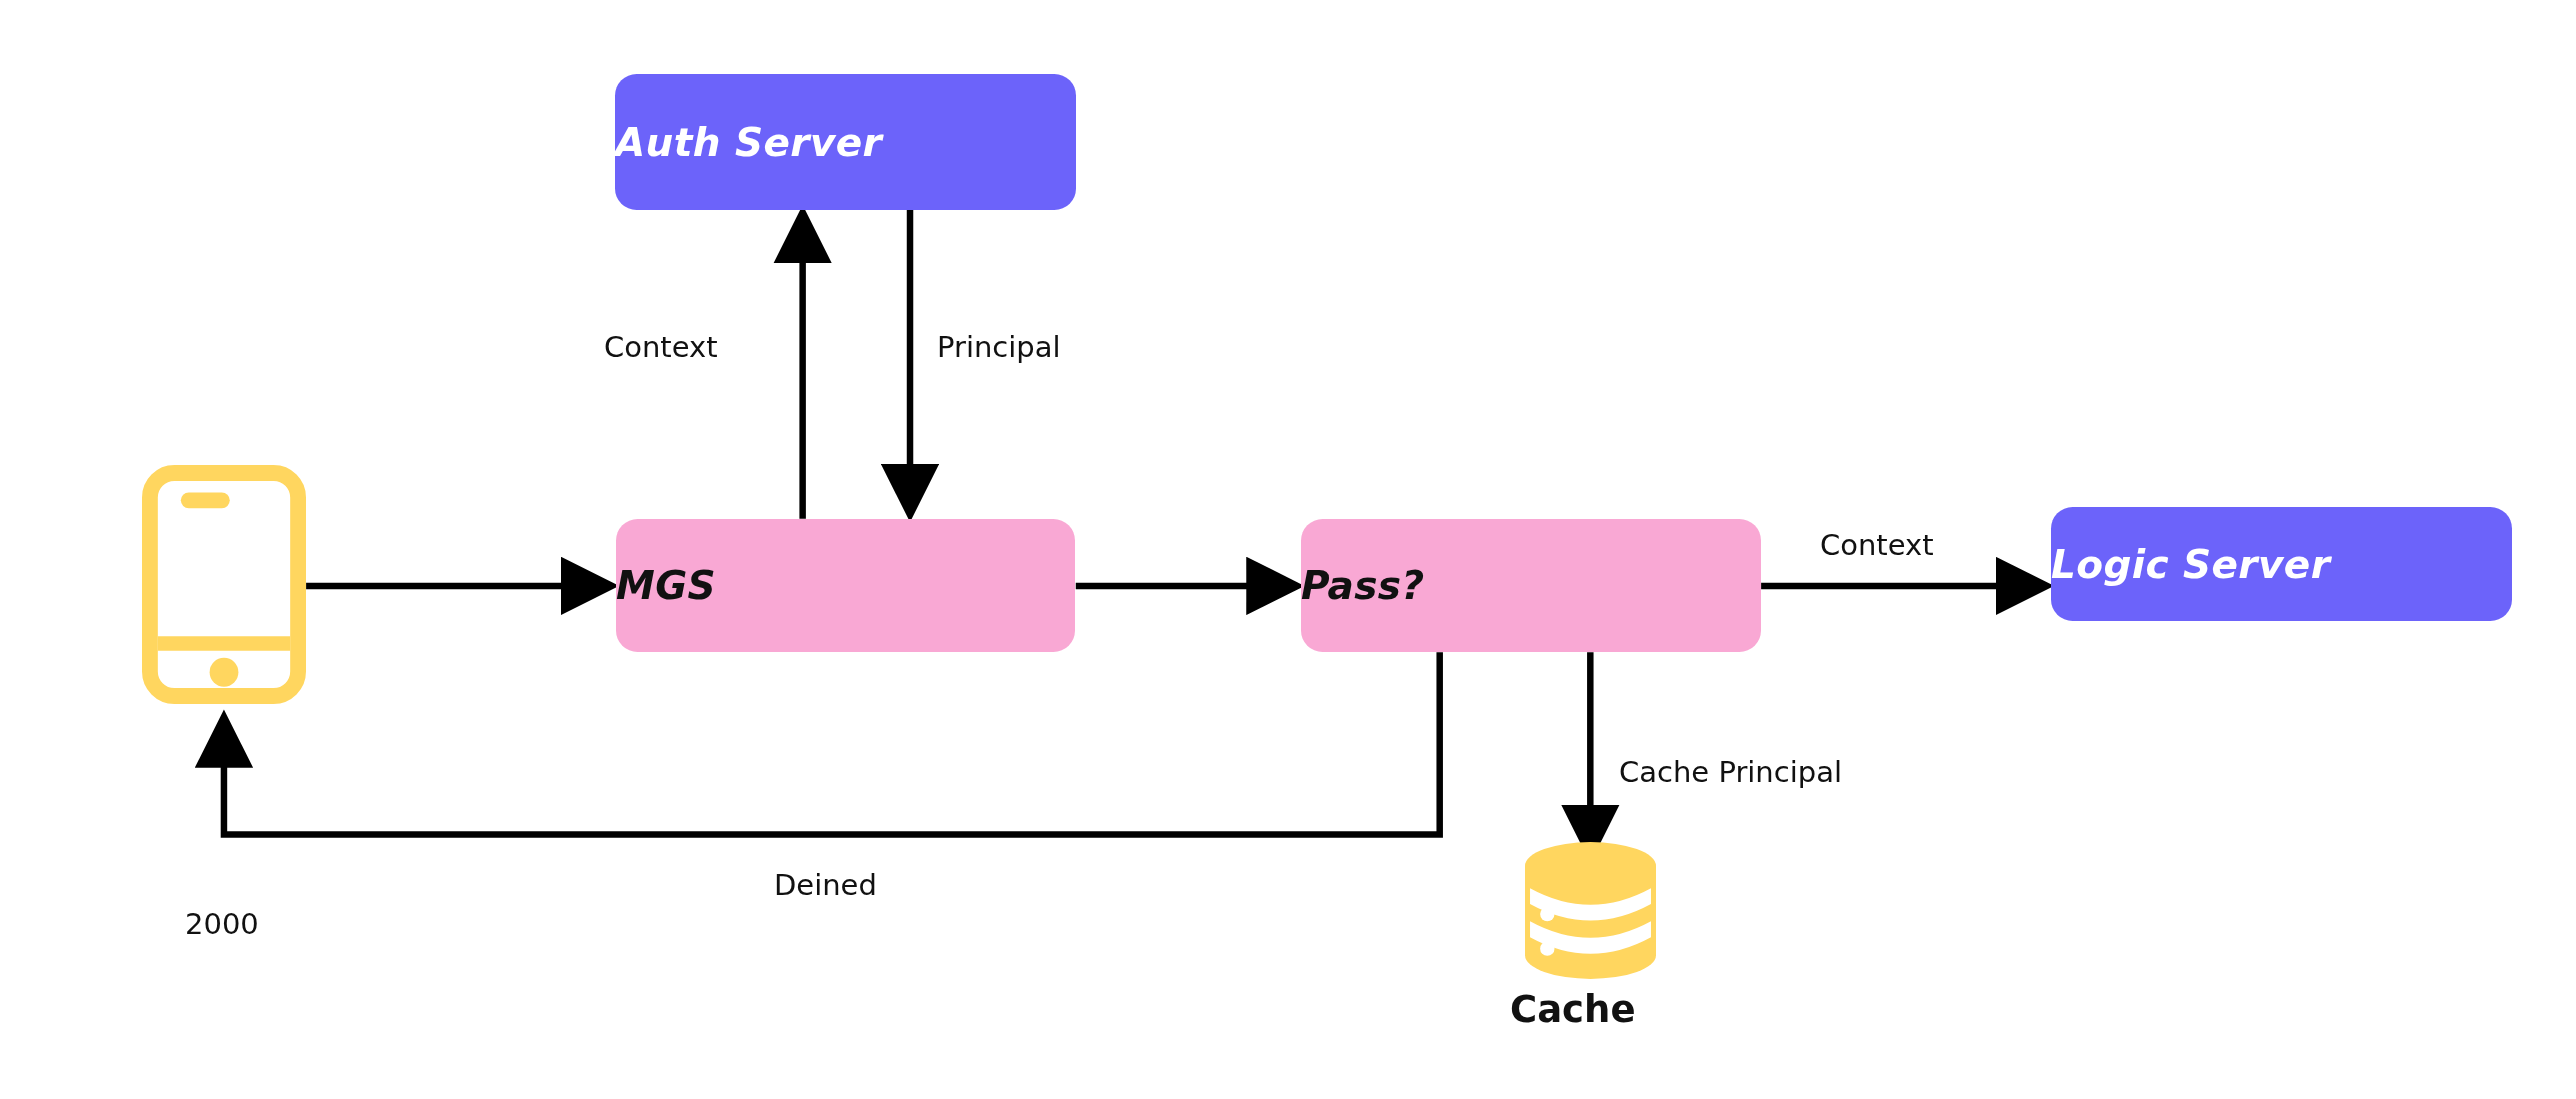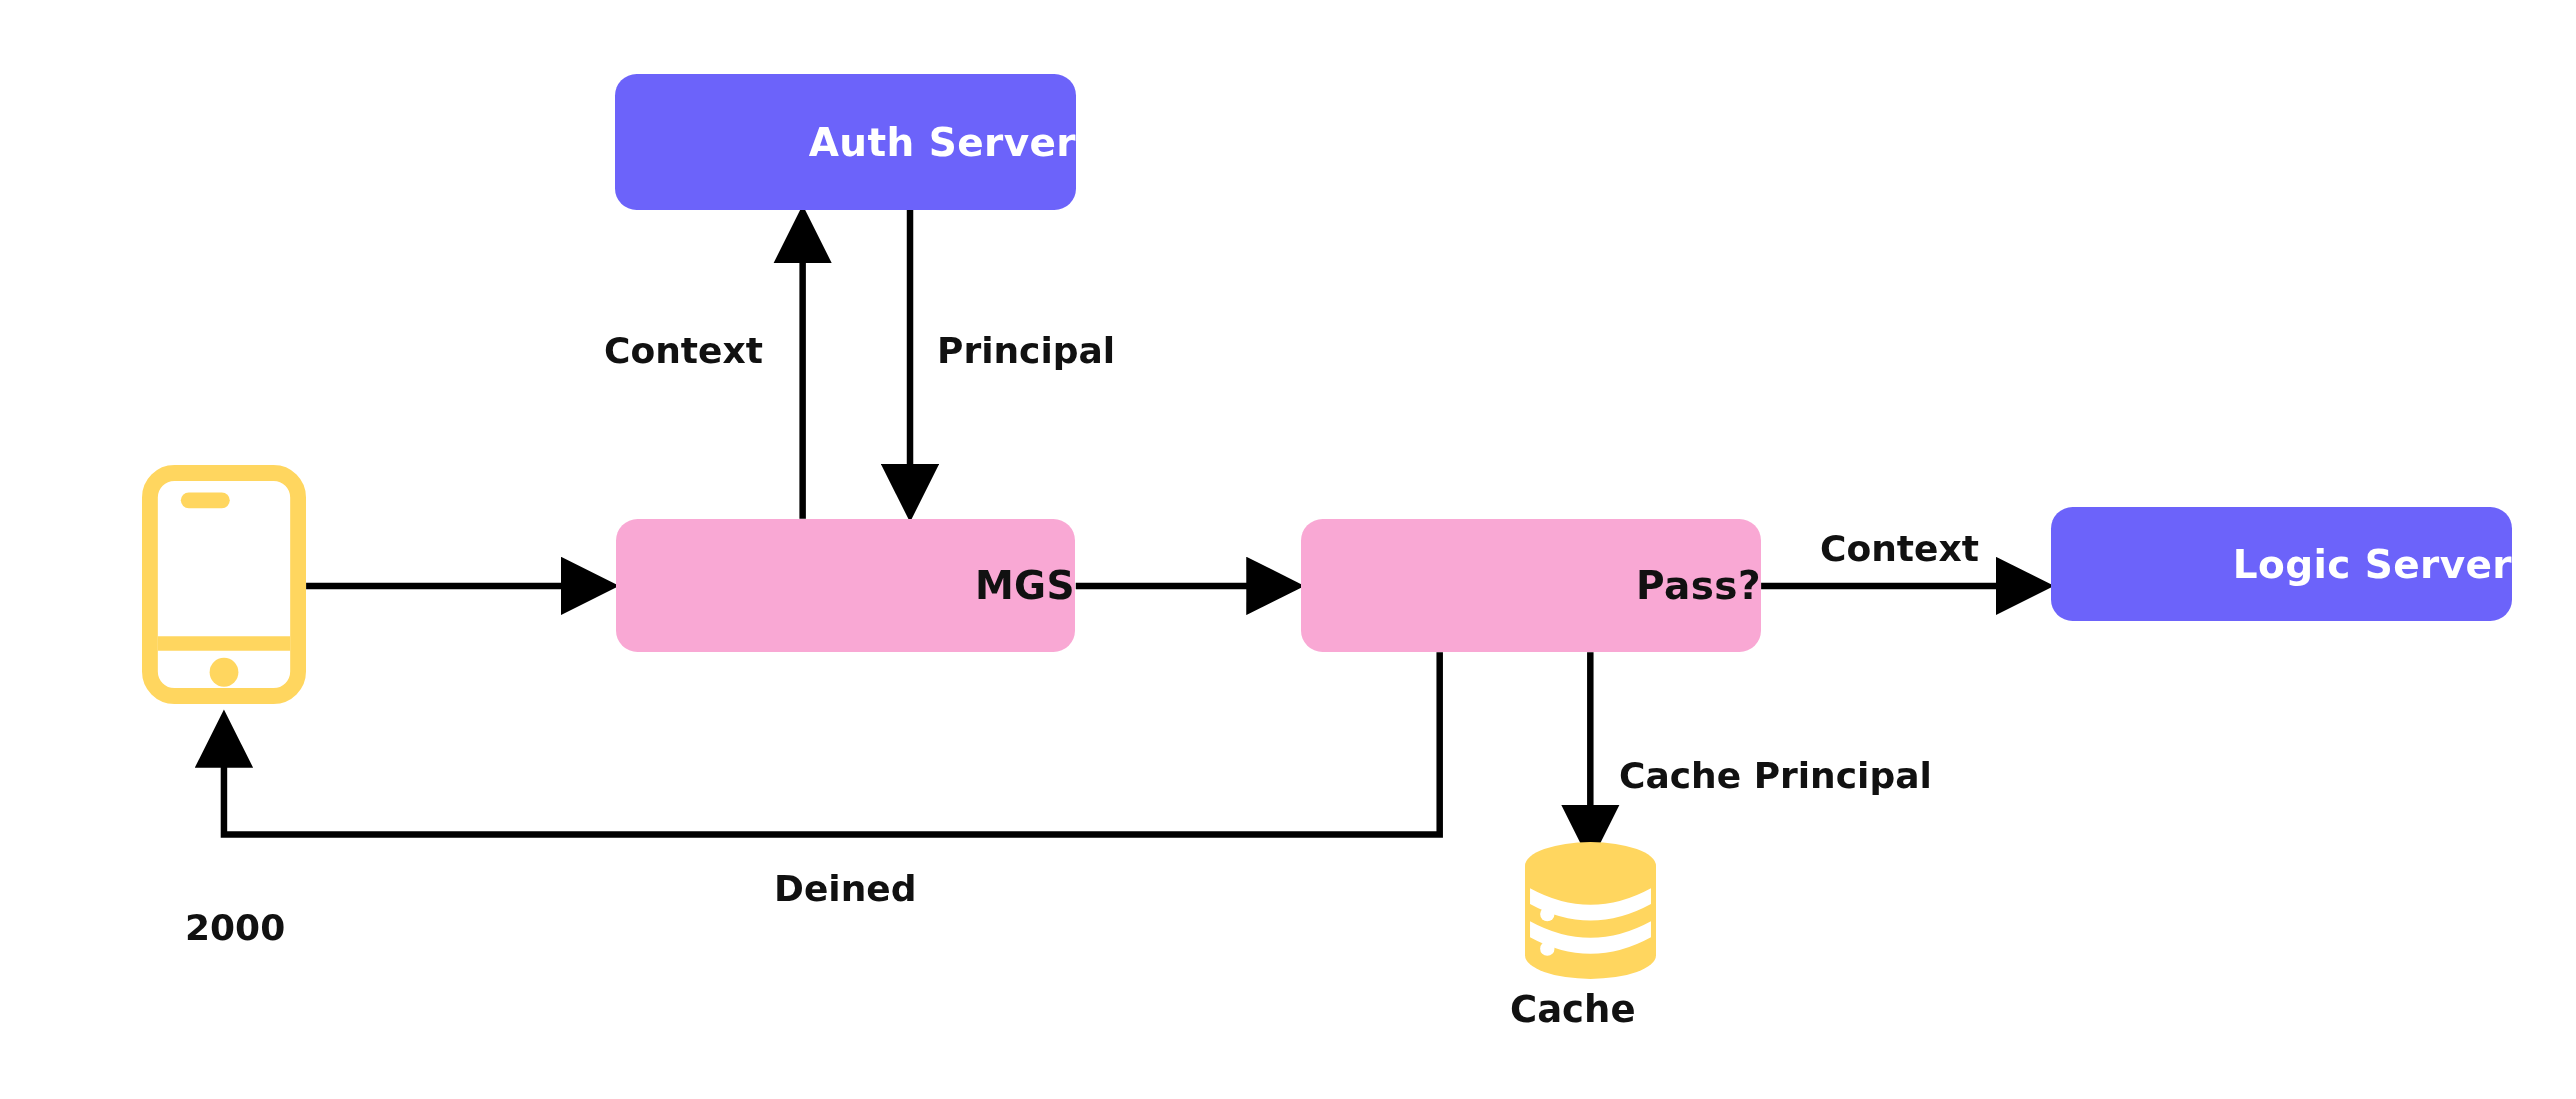--- a/index.html
+++ b/index.html
@@ -21,42 +21,43 @@
     position: absolute;
     left: 0;
     top: 0;
     width: 2576px;
     height: 1099px;
   }
   .node-box {
     position: absolute;
     display: flex;
     align-items: center;
-    justify-content: flex-end;
+    justify-content: flex-start;
     border-radius: 21.6px;
     box-sizing: border-box;
+    font-style: italic;
   }
   .node-box.purple { background: #6C63FA; }
   .node-box.yellow { background: #f9a8d4; }
   .node-label {
     font-family: "DejaVu Sans", sans-serif;
     font-weight: bold;
     font-size: 39px;
     letter-spacing: 0.4px;
     line-height: 1;
     white-space: nowrap;
   }
   .node-label.on-purple { color: #ffffff; }
   .node-label.on-yellow { color: #111111; }
 
   .edge-label {
     position: absolute;
     font-family: "DejaVu Sans", sans-serif;
-    font-weight: bold;
-    font-size: 36px;
+    font-weight: normal;
+    font-size: 29px;
     color: #111111;
     white-space: nowrap;
     line-height: 1;
   }
 
   .icon-wrap {
     position: absolute;
   }
   .cache-caption {
     position: absolute;

